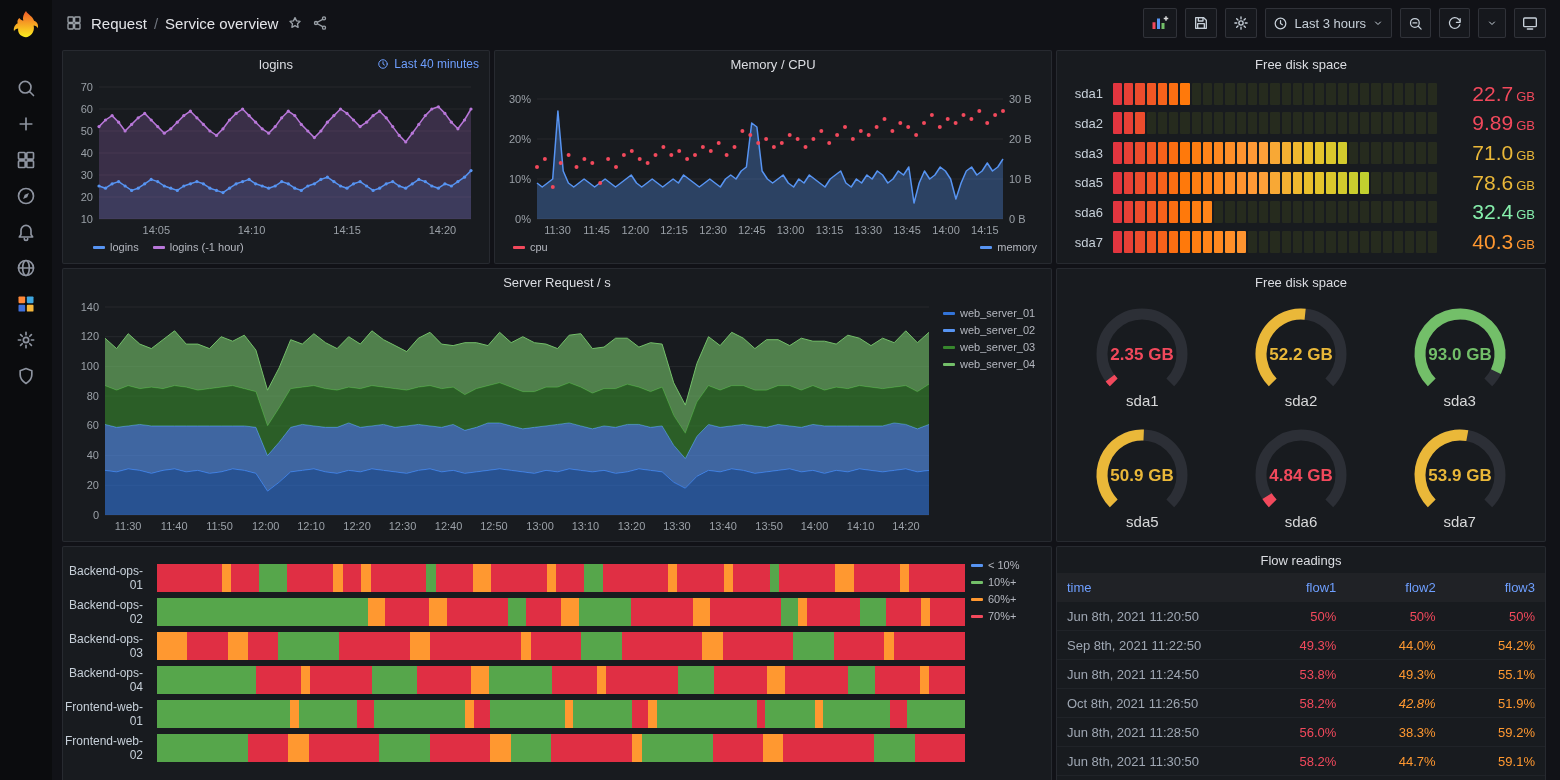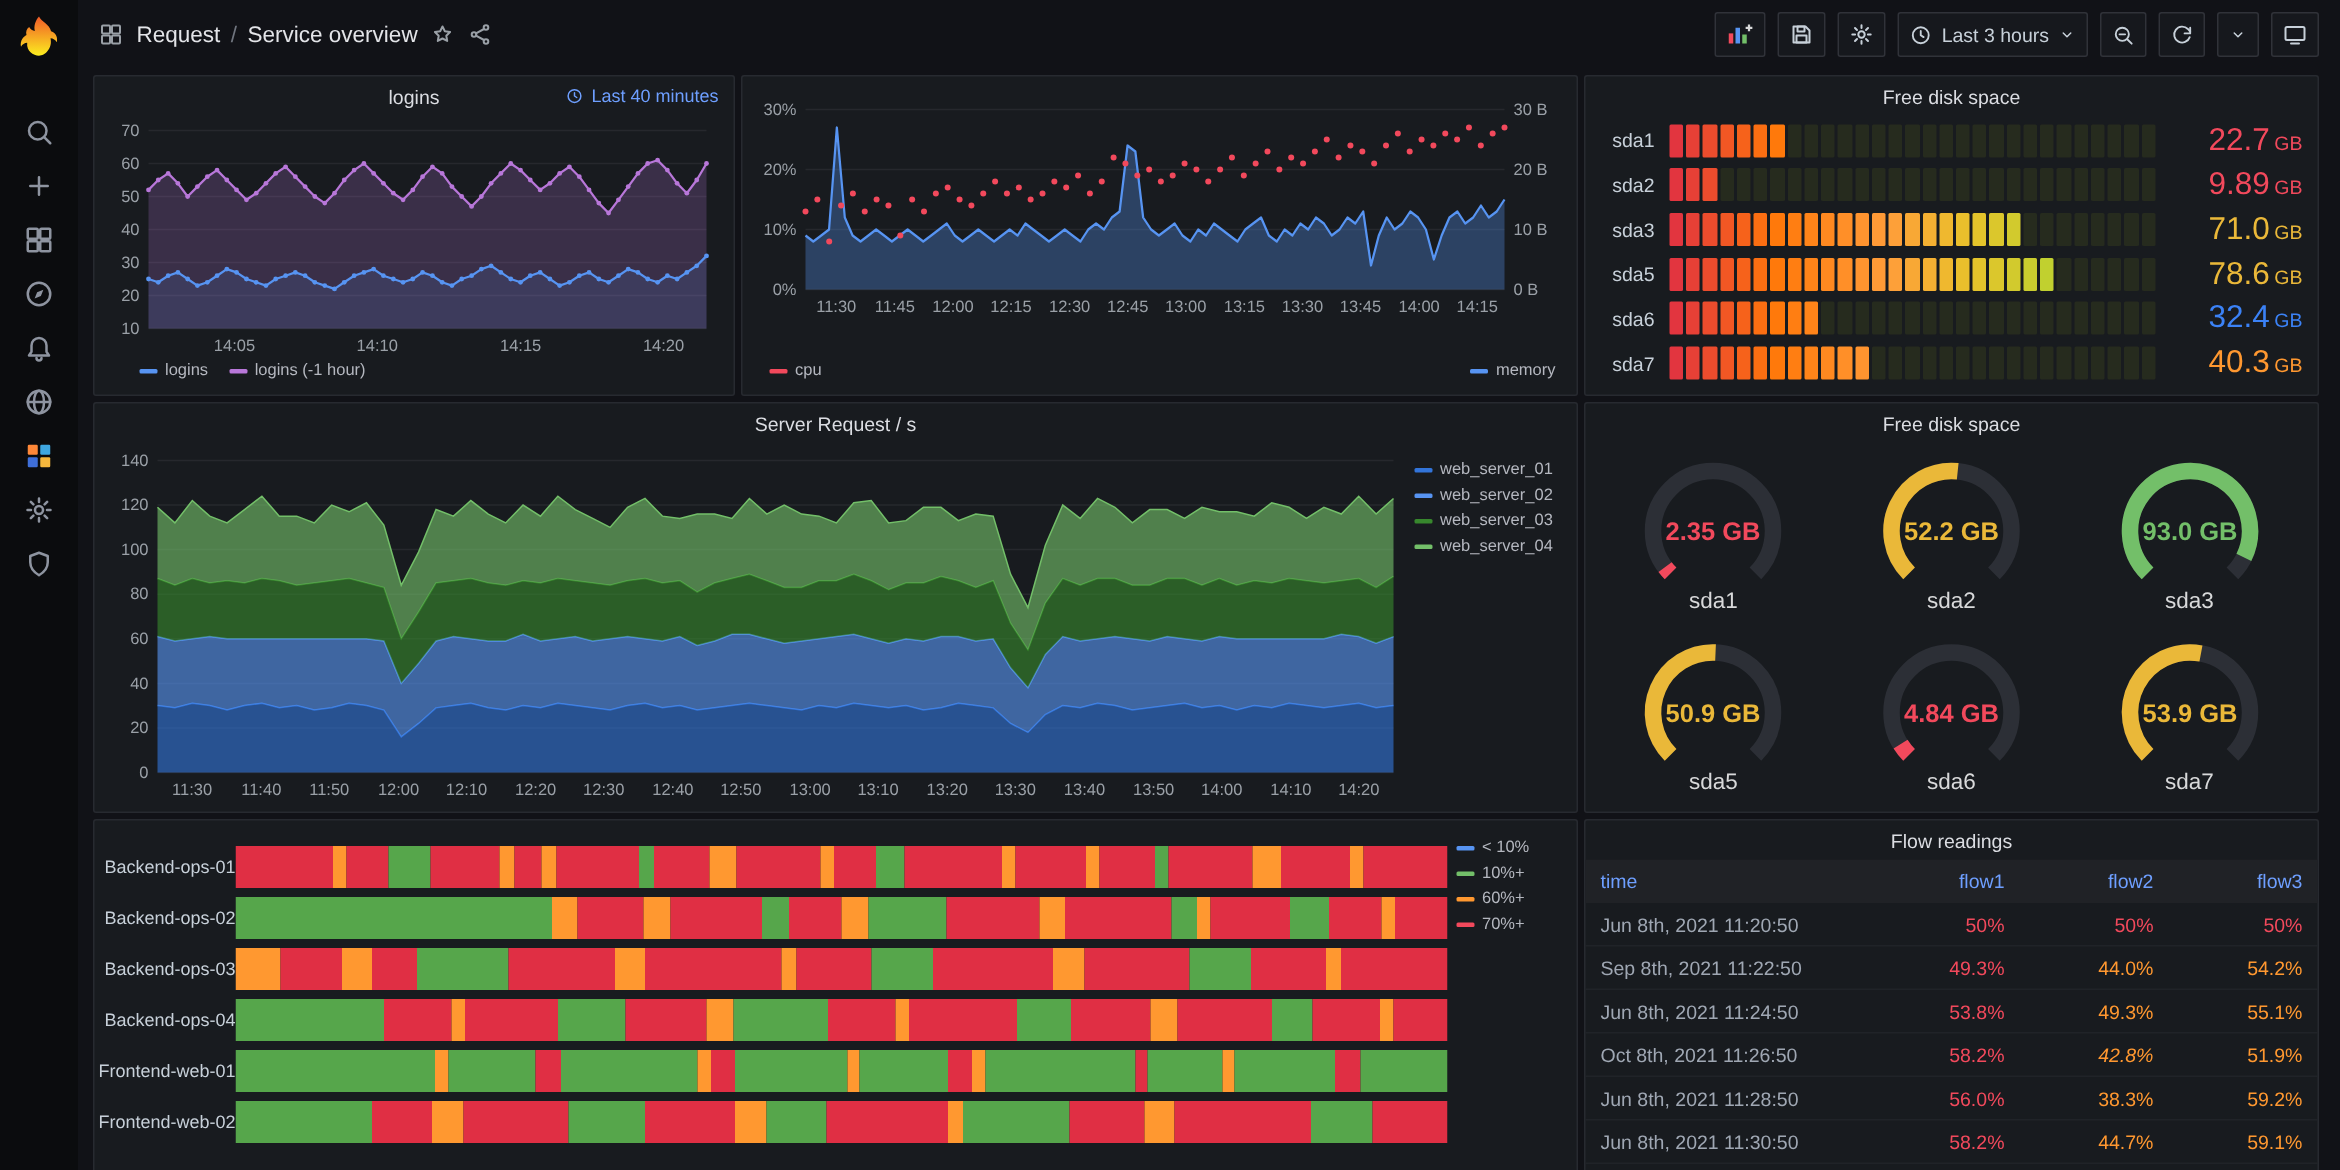--- a/index.html
+++ b/index.html
@@ -61,21 +61,21 @@
   #p-gauges .pbody{padding:0 6px 4px}
   .gauge-grid{flex:1;display:grid;grid-template-columns:repeat(3,1fr);grid-template-rows:1fr 1fr;place-items:center}
   .gauge{display:flex;flex-direction:column;align-items:center;gap:0}
   .gauge-name{font-size:15px;color:#d8d9da;margin-top:-6px}
 
   
   #p-cpu .pbody{padding:2px 6px 0 0}
   #p-cpu .side-legend{flex-basis:80px}
   .tl-rows{flex:1;display:flex;flex-direction:column;padding-top:12px}
   .tl-row{display:flex;align-items:center;height:34px}
-  .tl-label{flex:0 0 94px;text-align:right;padding-right:0;font-size:12px;color:#c7d0d9}
+  .tl-label{flex:0 0 94px;text-align:right;padding-right:14px;font-size:12px;color:#c7d0d9}
   .tl-bar{flex:1;height:28px;display:flex;overflow:hidden}
   .tl-seg{height:100%}
 
   
   #p-table .pbody{padding:0}
   .tbl{flex:1;display:flex;flex-direction:column;overflow:hidden;font-size:13px}
   .tbl-head{display:flex;height:29px;align-items:center;background:#202226;flex:0 0 29px;font-weight:500}
   .tbl-row{display:flex;height:29px;align-items:center;border-bottom:1px solid rgba(204,204,220,0.05);flex:0 0 29px}
   .tc{padding:0 10px;white-space:nowrap;overflow:hidden}
   .tc.time{flex:0 0 190px;text-align:left}
@@ -409,20 +409,23 @@
           </span>
           <span class="leg-item">
             <span class="leg-swatch" style="background: rgb(184, 119, 217);"></span>
             <span>logins (-1 hour)</span>
           </span>
         </div>
     </div>
   </section>
 
   <section class="panel" id="p-memcpu">
+    <header class="phead">
+      <span class="ptitle">Memory / CPU</span>
+    </header>
     <div class="pbody">
       <div class="chart" id="chart-memcpu">
           <svg width="540" height="158">
             <line x1="34" y1="140.0" x2="500" y2="140.0" stroke="rgba(204,204,220,0.08)"></line>
             <text x="28" y="143.5" text-anchor="end" class="tick">0%</text>
             <line x1="34" y1="100.0" x2="500" y2="100.0" stroke="rgba(204,204,220,0.08)"></line>
             <text x="28" y="103.5" text-anchor="end" class="tick">10%</text>
             <line x1="34" y1="60.0" x2="500" y2="60.0" stroke="rgba(204,204,220,0.08)"></line>
             <text x="28" y="63.5" text-anchor="end" class="tick">20%</text>
             <line x1="34" y1="20.0" x2="500" y2="20.0" stroke="rgba(204,204,220,0.08)"></line>
@@ -692,21 +695,21 @@
               <span class="bg-cell" style="background: rgb(38, 43, 30);"></span>
               <span class="bg-cell" style="background: rgb(38, 43, 30);"></span>
               <span class="bg-cell" style="background: rgb(38, 43, 30);"></span>
               <span class="bg-cell" style="background: rgb(38, 43, 30);"></span>
               <span class="bg-cell" style="background: rgb(38, 43, 30);"></span>
               <span class="bg-cell" style="background: rgb(38, 43, 30);"></span>
               <span class="bg-cell" style="background: rgb(38, 43, 30);"></span>
               <span class="bg-cell" style="background: rgb(38, 43, 30);"></span>
               <span class="bg-cell" style="background: rgb(38, 43, 30);"></span>
             </div>
-            <span class="bg-value" style="color: #3b82f6;"><span>32.4</span><span class="unit">GB</span></span>
+            <span class="bg-value" style="color: #86efac;"><span>32.4</span><span class="unit">GB</span></span>
           </div>
           <div class="bg-row">
             <span class="bg-label">sda7</span>
             <div class="bg-cells">
               <span class="bg-cell" style="background: rgb(226, 53, 63);"></span>
               <span class="bg-cell" style="background: rgb(231, 64, 54);"></span>
               <span class="bg-cell" style="background: rgb(236, 76, 45);"></span>
               <span class="bg-cell" style="background: rgb(241, 87, 36);"></span>
               <span class="bg-cell" style="background: rgb(246, 98, 27);"></span>
               <span class="bg-cell" style="background: rgb(251, 110, 18);"></span>

